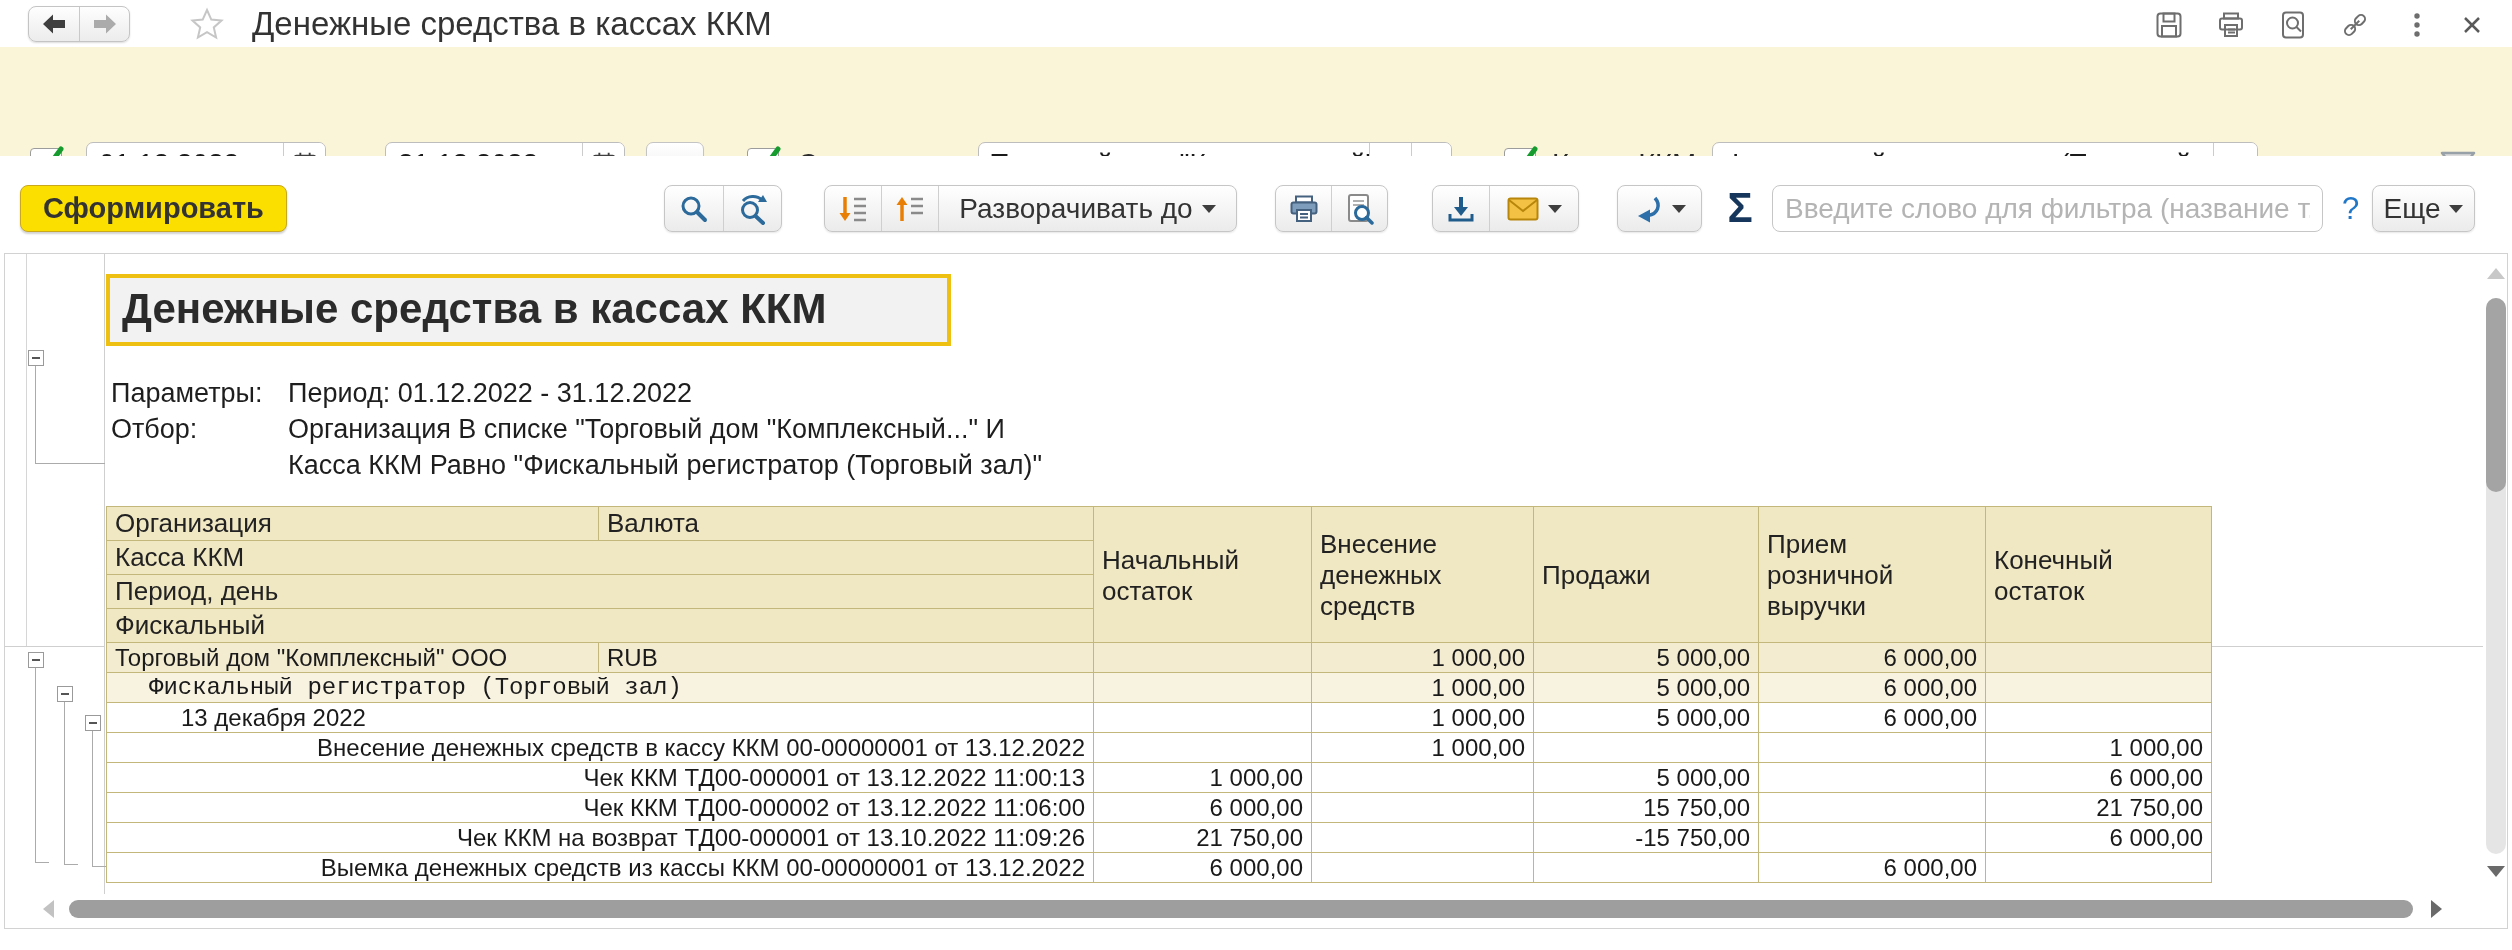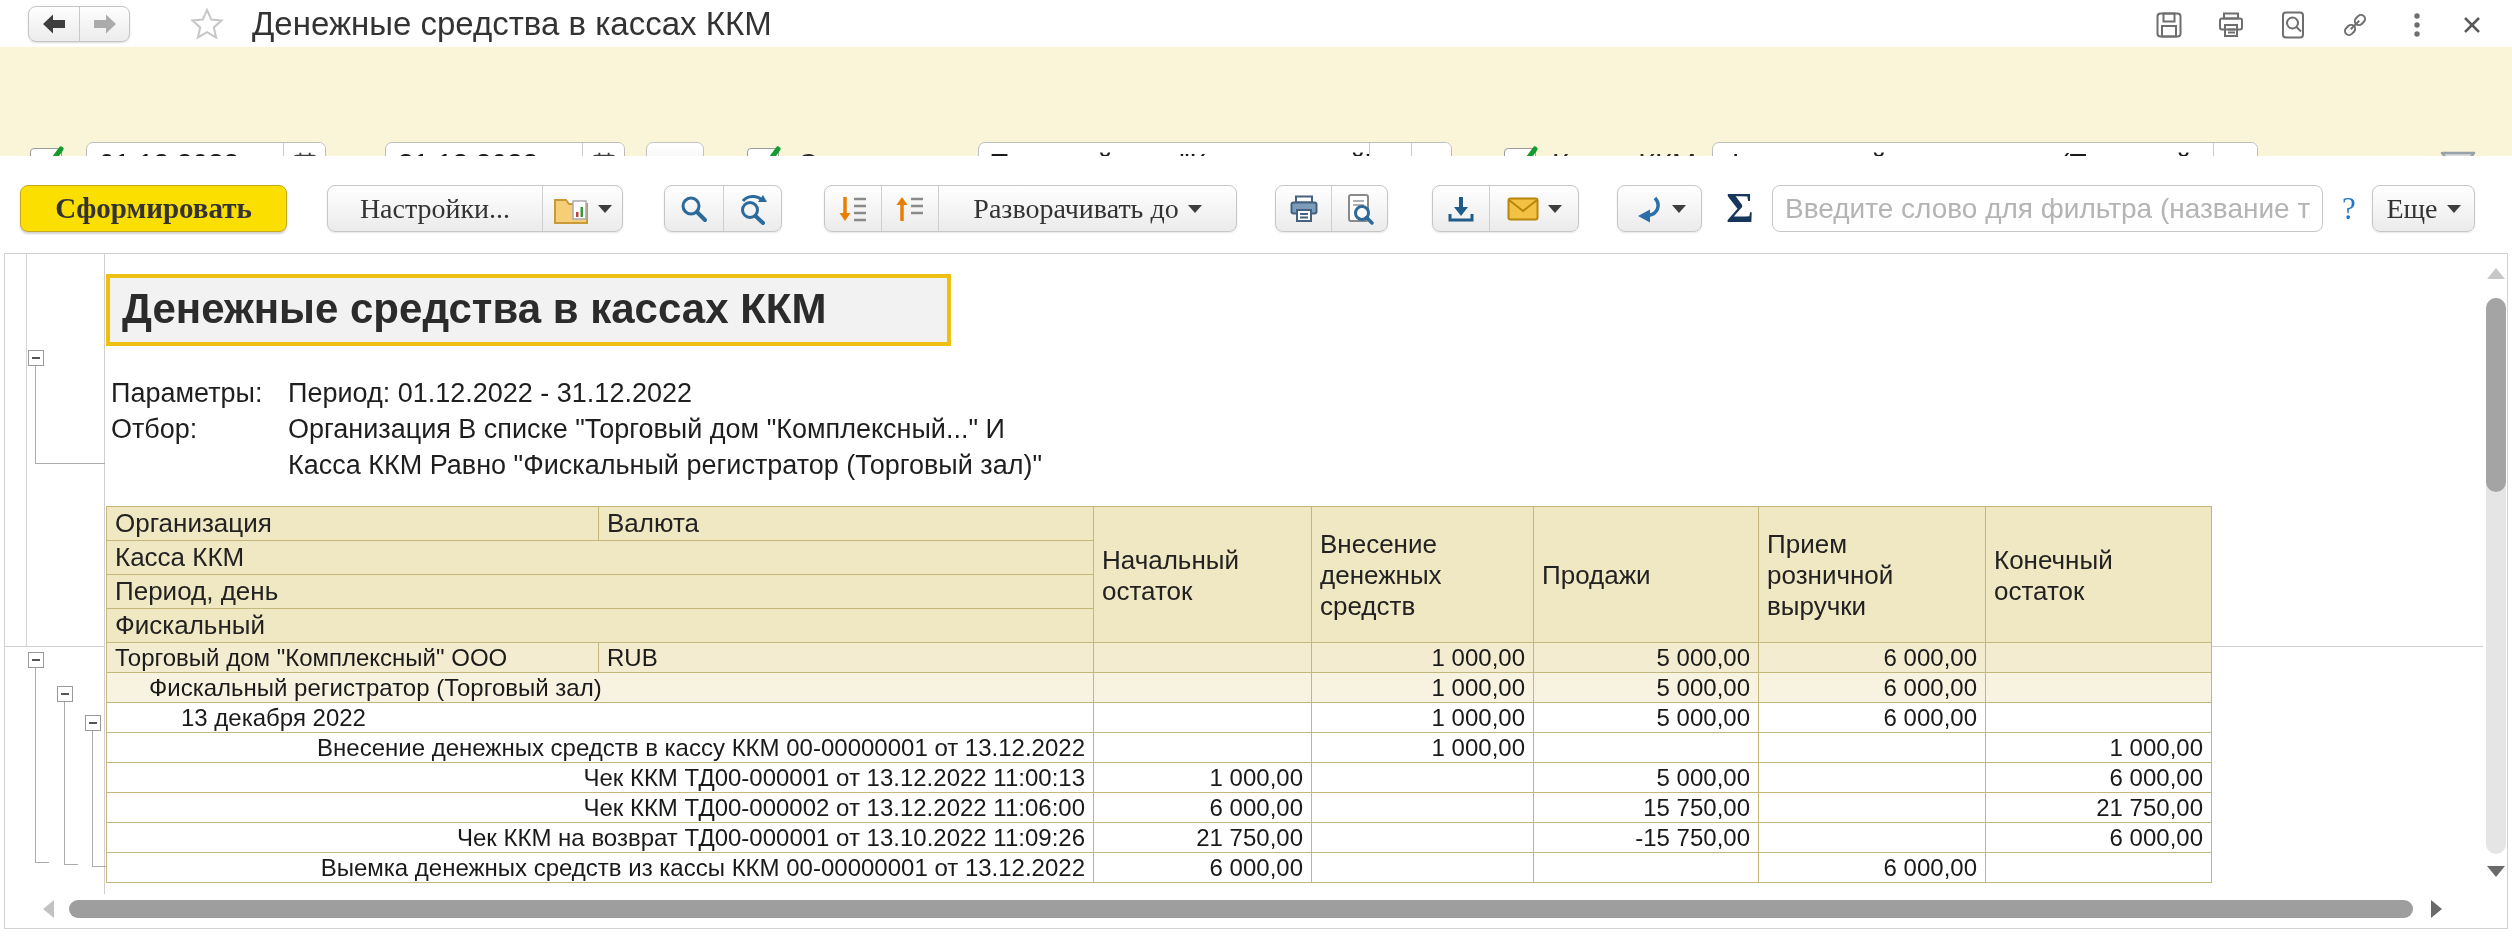--- a/index.html
+++ b/index.html
@@ -1,19 +1,19 @@
 <!DOCTYPE html>
 <html><head>
 <meta charset="utf-8">
 <style>
   html,body{margin:0;padding:0;}
   body{width:2512px;height:950px;position:relative;background:#fff;overflow:hidden;
        font-family:"Liberation Sans",sans-serif;color:#333;}
   svg{display:block;}
-  button{font-family:Liberation Serif, serif;cursor:pointer;}
+  button{font-family:Liberation Sans, sans-serif;cursor:pointer;}
 
   
   .titlebar{position:absolute;left:0;top:0;width:2512px;height:47px;background:#fff;border-bottom:1px solid #E6E6E6;}
   .nav-group{position:absolute;left:28px;top:6px;display:flex;border:1px solid #C4C4C4;border-radius:8px;overflow:hidden;
              background:linear-gradient(#FEFEFE,#ECECEC);box-shadow:0 1px 2px rgba(0,0,0,.14);}
   .nav-btn{width:50px;height:34px;border:none;background:transparent;display:flex;align-items:center;justify-content:center;padding:0;}
   .nav-btn + .nav-btn{border-left:1px solid #C9C9C9;}
   .star-btn{position:absolute;left:190px;top:7px;width:34px;height:34px;background:none;border:none;padding:0;}
   .win-title{position:absolute;left:252px;top:0;height:47px;line-height:47px;font-size:33px;color:#333;white-space:nowrap;}
   .tb-iconbtn{position:absolute;top:8px;width:34px;height:34px;background:none;border:none;padding:0;
@@ -63,21 +63,21 @@
   .ptext{position:absolute;font-size:27px;color:#1E1E1E;line-height:34px;white-space:nowrap;}
 
   table.rpt{position:absolute;left:101px;top:252px;border-collapse:collapse;table-layout:fixed;width:2105px;}
   table.rpt td{border:1px solid #C4B77C;font-size:24px;color:#1A1A1A;padding:0 8px;white-space:nowrap;overflow:hidden;height:29px;}
   table.rpt tr.hrow td{background:#F0E7C3;font-size:26px;color:#222;height:33px;vertical-align:middle;}
   table.rpt td.vhead{background:#F0E7C3;font-size:26px;color:#222;vertical-align:top;white-space:normal;line-height:31px;padding-top:2px;}
   table.rpt td.num{text-align:right;}
   table.rpt tr.lvl1 td{background:#F3ECD0;}
   table.rpt tr.lvl2 td{background:#F8F3E1;}
   .i1{padding-left:8px !important;}
-  .i2{padding-left:42px !important;}
+  .i2{padding-left:42px !important;font-family:Liberation Mono, monospace;}
   .i3{padding-left:74px !important;}
   .i4{padding-left:106px !important;text-align:right;}
 
   
   .vtrack{position:absolute;left:2481px;top:44px;width:20px;height:556px;background:#E5E5E5;border-radius:10px;}
   .vthumb{position:absolute;left:2481px;top:44px;width:20px;height:194px;background:#A4A4A4;border-radius:10px;}
   .hthumb{position:absolute;left:64px;top:646px;width:2344px;height:18px;background:#9E9E9E;border-radius:9px;}
   .tri{width:0;height:0;position:absolute;background:none;border-style:solid;padding:0;}
   .tri-up{border-width:0 9px 11px 9px;border-color:transparent transparent #C8C8C8 transparent;left:2482px;top:14px;}
   .tri-dn{border-width:11px 9px 0 9px;border-color:#6A6A6A transparent transparent transparent;left:2482px;top:612px;}
@@ -225,32 +225,20 @@
   <button style="position:absolute;left:2436px;top:97px;width:46px;height:46px;background:none;border:none;padding:0;">
     <svg width="44" height="44" viewBox="0 0 44 44">
         <path d="M6 8 H38 L26 23 V36 L18 31 V23 Z" fill="#DCDCDC" stroke="#98A0A8" stroke-width="2.5" stroke-linejoin="round"></path>
       </svg>
   </button>
 </div>
 
 <div class="toolbar">
   <button class="gen">Сформировать</button>
 
-  <div class="tgroup" style="left:327px;">
-    <button class="tbtn" style="width:214px;">Настройки...</button>
-    <button class="tbtn" style="width:80px;">
-      <svg width="36" height="32" viewBox="0 0 36 32">
-          <path d="M2 7 h11 l3 4 h18 v19 h-32 z" fill="#F5CE77" stroke="#C99A3A" stroke-width="2"></path>
-          <rect x="20" y="8" width="13" height="18" fill="#fff" stroke="#AAAAAA" stroke-width="1.5"></rect>
-          <rect x="23" y="19" width="2.5" height="5" fill="#C04040"></rect>
-          <rect x="27.5" y="14" width="2.5" height="10" fill="#3A9A3A"></rect>
-        </svg>
-      <span class="caret"></span>
-    </button>
-  </div>
 
   <div class="tgroup" style="left:664px;">
     <button class="tbtn" style="width:58px;">
       <svg width="32" height="32" viewBox="0 0 32 32">
           <circle cx="13" cy="13" r="8" fill="none" stroke="#2B6A9B" stroke-width="3"></circle>
           <line x1="19" y1="19" x2="27" y2="27" stroke="#2B6A9B" stroke-width="4" stroke-linecap="round"></line>
         </svg>
     </button>
     <button class="tbtn" style="width:58px;">
       <svg width="32" height="32" viewBox="0 0 32 32">

